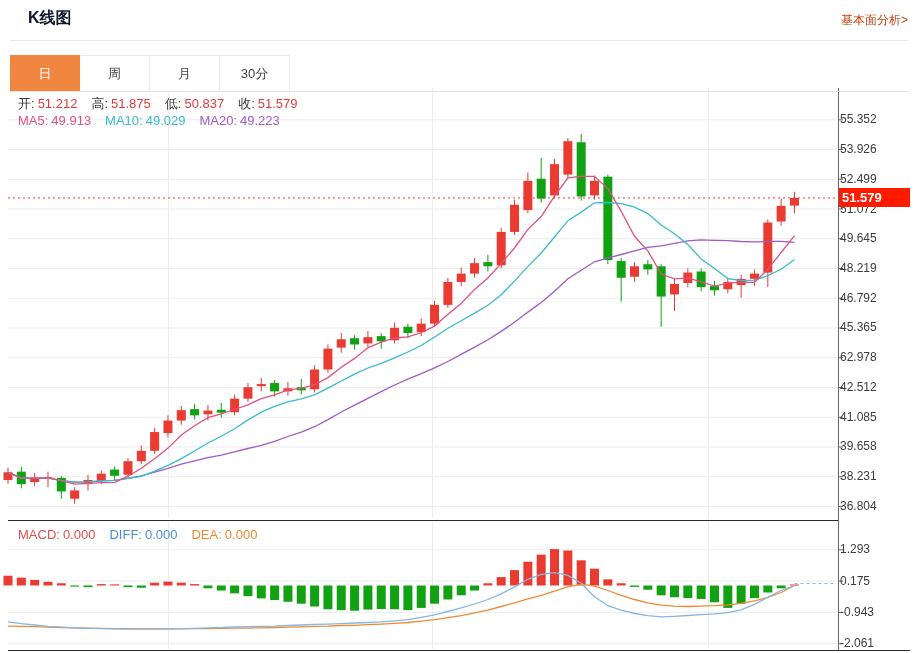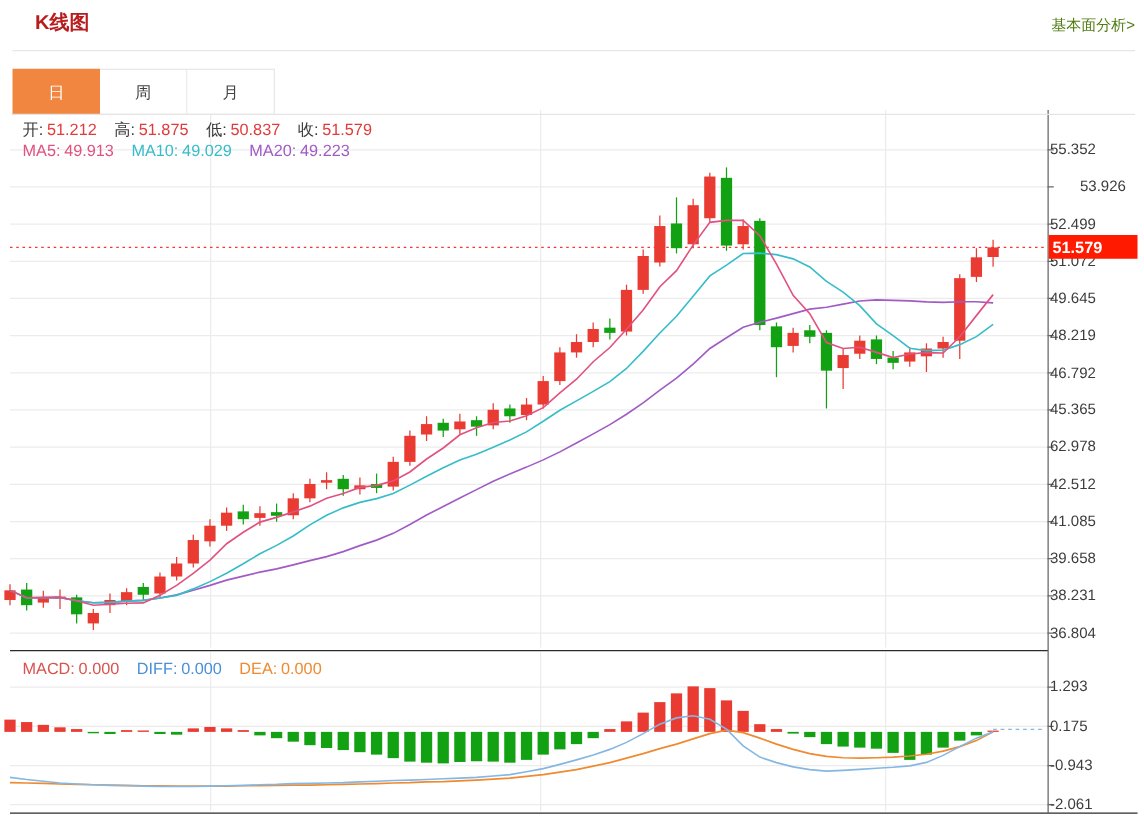--- a/index.html
+++ b/index.html
@@ -1,19 +1,19 @@
 <!DOCTYPE html>
 <html><head>
 <meta charset="utf-8">
 <style>
   html,body{margin:0;padding:0;background:#fff;}
   .page{position:relative;width:915px;height:653px;background:#fff;overflow:hidden;
         font-family:"Liberation Sans","DejaVu Sans",sans-serif;}
-  .title{position:absolute;left:28px;top:8px;font-size:16px;font-weight:bold;color:#b91c1c;}
-  .fund-link{position:absolute;right:7px;top:12px;font-size:12px;color:#4d7c0f;cursor:pointer;text-decoration:none;}
+  .title{position:absolute;left:28px;top:8px;font-size:16px;font-weight:bold;color:#0f172a;}
+  .fund-link{position:absolute;right:7px;top:12px;font-size:12px;color:#c2410c;cursor:pointer;text-decoration:none;}
   .head-divider{position:absolute;left:10px;width:898px;top:40px;border-top:1px solid #e6e6e6;}
   .tabbar{position:absolute;left:10px;top:55px;height:37px;display:flex;}
   .tab{width:70px;height:37px;line-height:36px;text-align:center;font-size:13px;color:#444;
        background:#fff;border:1px solid #e8e8e8;border-left:none;box-sizing:border-box;cursor:pointer;}
   .tab.first{border-left:1px solid #e8e8e8;}
   .tab.active{color:#fff;border-color:transparent;}
   .tabbar-underline{position:absolute;left:10px;top:91px;width:898px;border-top:1px solid #e5e5e5;}
   .legend{position:absolute;font-size:13px;white-space:nowrap;}
   .legend .item{margin-right:14px;}
   .legend .lbl{color:#3a3a3a;}
@@ -263,30 +263,31 @@
     </svg>
 
   <div class="title">K线图</div>
   <a class="fund-link">基本面分析&gt;</a>
   <div class="head-divider"></div>
 
   <div class="tabbar" id="tabbar">
       <div class="tab first active" style="background: rgb(240, 134, 63);">日</div>
       <div class="tab">周</div>
       <div class="tab">月</div>
+      <div class="tab">30分</div>
     </div>
   <div class="tabbar-underline"></div>
 
   <div class="legend" id="ohlc-row" style="left:18px;top:95px"><span class="item"><span class="lbl">开:</span><span class="val" style="color: rgb(226, 59, 59);">51.212</span></span><span class="item"><span class="lbl">高:</span><span class="val" style="color: rgb(226, 59, 59);">51.875</span></span><span class="item"><span class="lbl">低:</span><span class="val" style="color: rgb(226, 59, 59);">50.837</span></span><span class="item"><span class="lbl">收:</span><span class="val" style="color: rgb(226, 59, 59);">51.579</span></span></div>
   <div class="legend" id="ma-row" style="left:18px;top:113px"><span class="item"><span class="lbl" style="color: rgb(224, 82, 127);">MA5:</span><span class="val" style="color: rgb(224, 82, 127);">49.913</span></span><span class="item"><span class="lbl" style="color: rgb(54, 189, 201);">MA10:</span><span class="val" style="color: rgb(54, 189, 201);">49.029</span></span><span class="item"><span class="lbl" style="color: rgb(160, 91, 197);">MA20:</span><span class="val" style="color: rgb(160, 91, 197);">49.223</span></span></div>
   <div class="legend" id="macd-row" style="left:18px;top:527px"><span class="item"><span class="lbl" style="color: rgb(217, 83, 79);">MACD:</span><span class="val" style="color: rgb(217, 83, 79);">0.000</span></span><span class="item"><span class="lbl" style="color: rgb(74, 144, 217);">DIFF:</span><span class="val" style="color: rgb(74, 144, 217);">0.000</span></span><span class="item"><span class="lbl" style="color: rgb(239, 138, 48);">DEA:</span><span class="val" style="color: rgb(239, 138, 48);">0.000</span></span></div>
 
   <div id="price-axis">
       <div class="axis-label" style="top: 112.3px;">55.352</div>
-      <div class="axis-label" style="top: 142.026px; padding-left: 24px;">53.926</div>
+      <div class="axis-label" style="top: 142.026px;">53.926</div>
       <div class="axis-label" style="top: 171.774px;">52.499</div>
       <div class="axis-label" style="top: 201.521px;">51.072</div>
       <div class="axis-label" style="top: 231.268px;">49.645</div>
       <div class="axis-label" style="top: 260.995px;">48.219</div>
       <div class="axis-label" style="top: 290.742px;">46.792</div>
       <div class="axis-label" style="top: 320.489px;">45.365</div>
       <div class="axis-label" style="top: 350.236px;">62.978</div>
       <div class="axis-label" style="top: 379.963px; text-align: center;">42.512</div>
       <div class="axis-label" style="top: 409.71px;">41.085</div>
       <div class="axis-label" style="top: 439.457px;">39.658</div>

